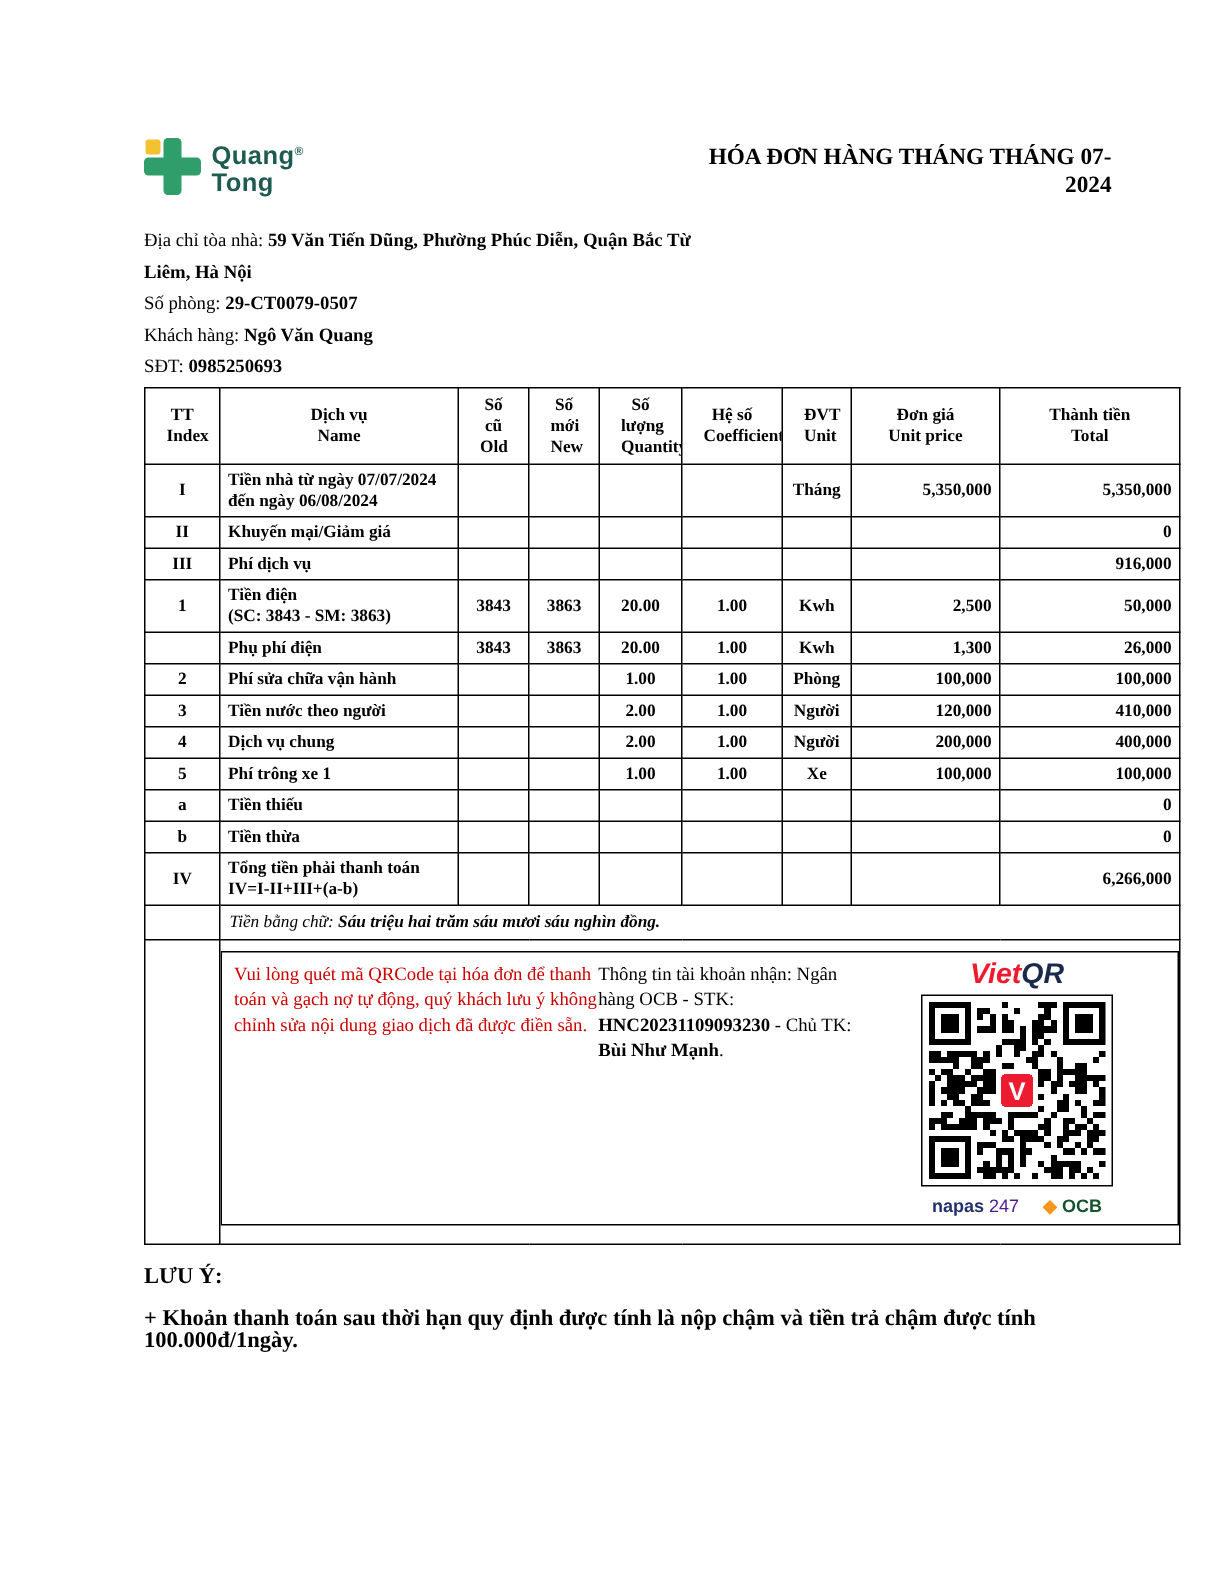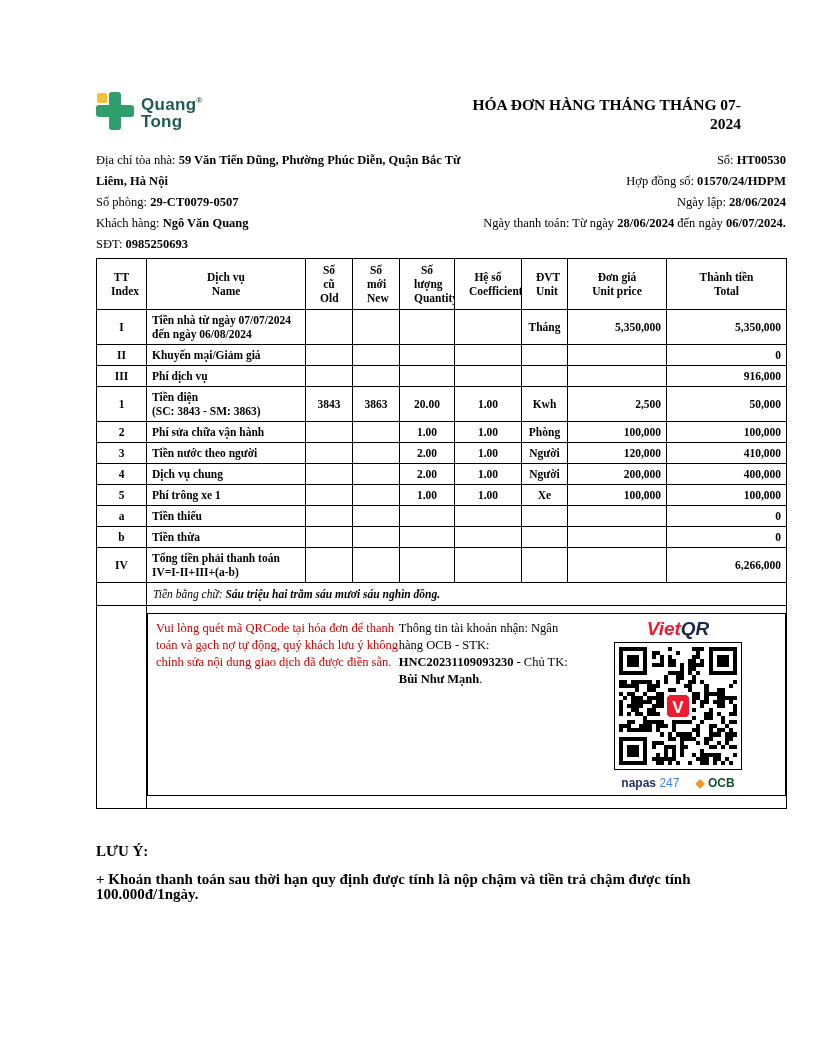--- a/index.html
+++ b/index.html
@@ -84,26 +84,20 @@
   </div>
 
   <div class="doc-title">HÓA ĐƠN HÀNG THÁNG THÁNG 07-2024</div>
 
   <div class="meta">
     <div class="meta-left">
       <p><span>Địa chỉ tòa nhà: </span><b>59 Văn Tiến Dũng, Phường Phúc Diễn, Quận Bắc Từ Liêm, Hà Nội</b></p>
       <p><span>Số phòng: </span><b>29-CT0079-0507</b></p>
       <p><span>Khách hàng: </span><b>Ngô Văn Quang</b></p>
       <p><span>SĐT: </span><b>0985250693</b></p>
-    </div>
-    <div class="meta-right">
-      <p><span>Số: </span><b>HT00530</b></p>
-      <p><span>Hợp đồng số: </span><b>01570/24/HDPM</b></p>
-      <p><span>Ngày lập: </span><b>28/06/2024</b></p>
-      <p><span>Ngày thanh toán: Từ ngày </span><b>28/06/2024</b><span> đến ngày </span><b>06/07/2024.</b></p>
     </div>
   </div>
 
   <table class="invoice">
     <colgroup>
       <col style="width:50px">
         <col style="width:159px">
         <col style="width:47px">
         <col style="width:47px">
       <col style="width:55px">
@@ -199,20 +193,33 @@
             <div>Tiền điện</div>
             <div>(SC: 3843 - SM: 3863)</div>
           </td>
           <td class="c-center">3843</td>
           <td class="c-center">3863</td>
           <td class="c-center">20.00</td>
           <td class="c-center">1.00</td>
           <td class="c-center">Kwh</td>
           <td class="c-right">2,500</td>
           <td class="c-right">50,000</td>
+        </tr>
+        <tr>
+          <td class="c-center"></td>
+          <td class="c-left">
+            <div>Phụ phí điện</div>
+          </td>
+          <td class="c-center">3843</td>
+          <td class="c-center">3863</td>
+          <td class="c-center">20.00</td>
+          <td class="c-center">1.00</td>
+          <td class="c-center">Kwh</td>
+          <td class="c-right">1,300</td>
+          <td class="c-right">26,000</td>
         </tr>
         <tr>
           <td class="c-center">2</td>
           <td class="c-left">
             <div>Phí sửa chữa vận hành</div>
           </td>
           <td class="c-center"></td>
           <td class="c-center"></td>
           <td class="c-center">1.00</td>
           <td class="c-center">1.00</td>
@@ -608,21 +615,21 @@
                     <rect x="23" y="1" width="5" height="5" fill="#fff"></rect>
                     <rect x="24" y="2" width="3" height="3"></rect>
                     <rect x="0" y="22" width="7" height="7"></rect>
                     <rect x="1" y="23" width="5" height="5" fill="#fff"></rect>
                     <rect x="2" y="24" width="3" height="3"></rect>
                     <rect x="11.8" y="11.8" width="5.4" height="5.4" rx="0.9" fill="#ed1b2f"></rect>
                     <text x="14.5" y="16.1" text-anchor="middle" font-size="4.2" font-weight="bold" font-family="Liberation Sans, sans-serif" fill="#fff">V</text>
                   </svg>
               </div>
               <div class="qr-logos">
-                <span class="napas-logo"><b style="color:#24306e;">napas</b> <span style="color:#3b82f6;">247</span></span>
+                <span class="napas-logo"><b style="color:#24306e;">napas</b> <span style="color:#4c1d95;">247</span></span>
                 <span class="ocb-logo"><span style="color:#f7941d;">◆</span> <span style="color:#14532d;">OCB</span></span>
               </div>
             </div>
           </div>
         </td>
       </tr>
     </tbody>
   </table>
 
   <div class="notes">

